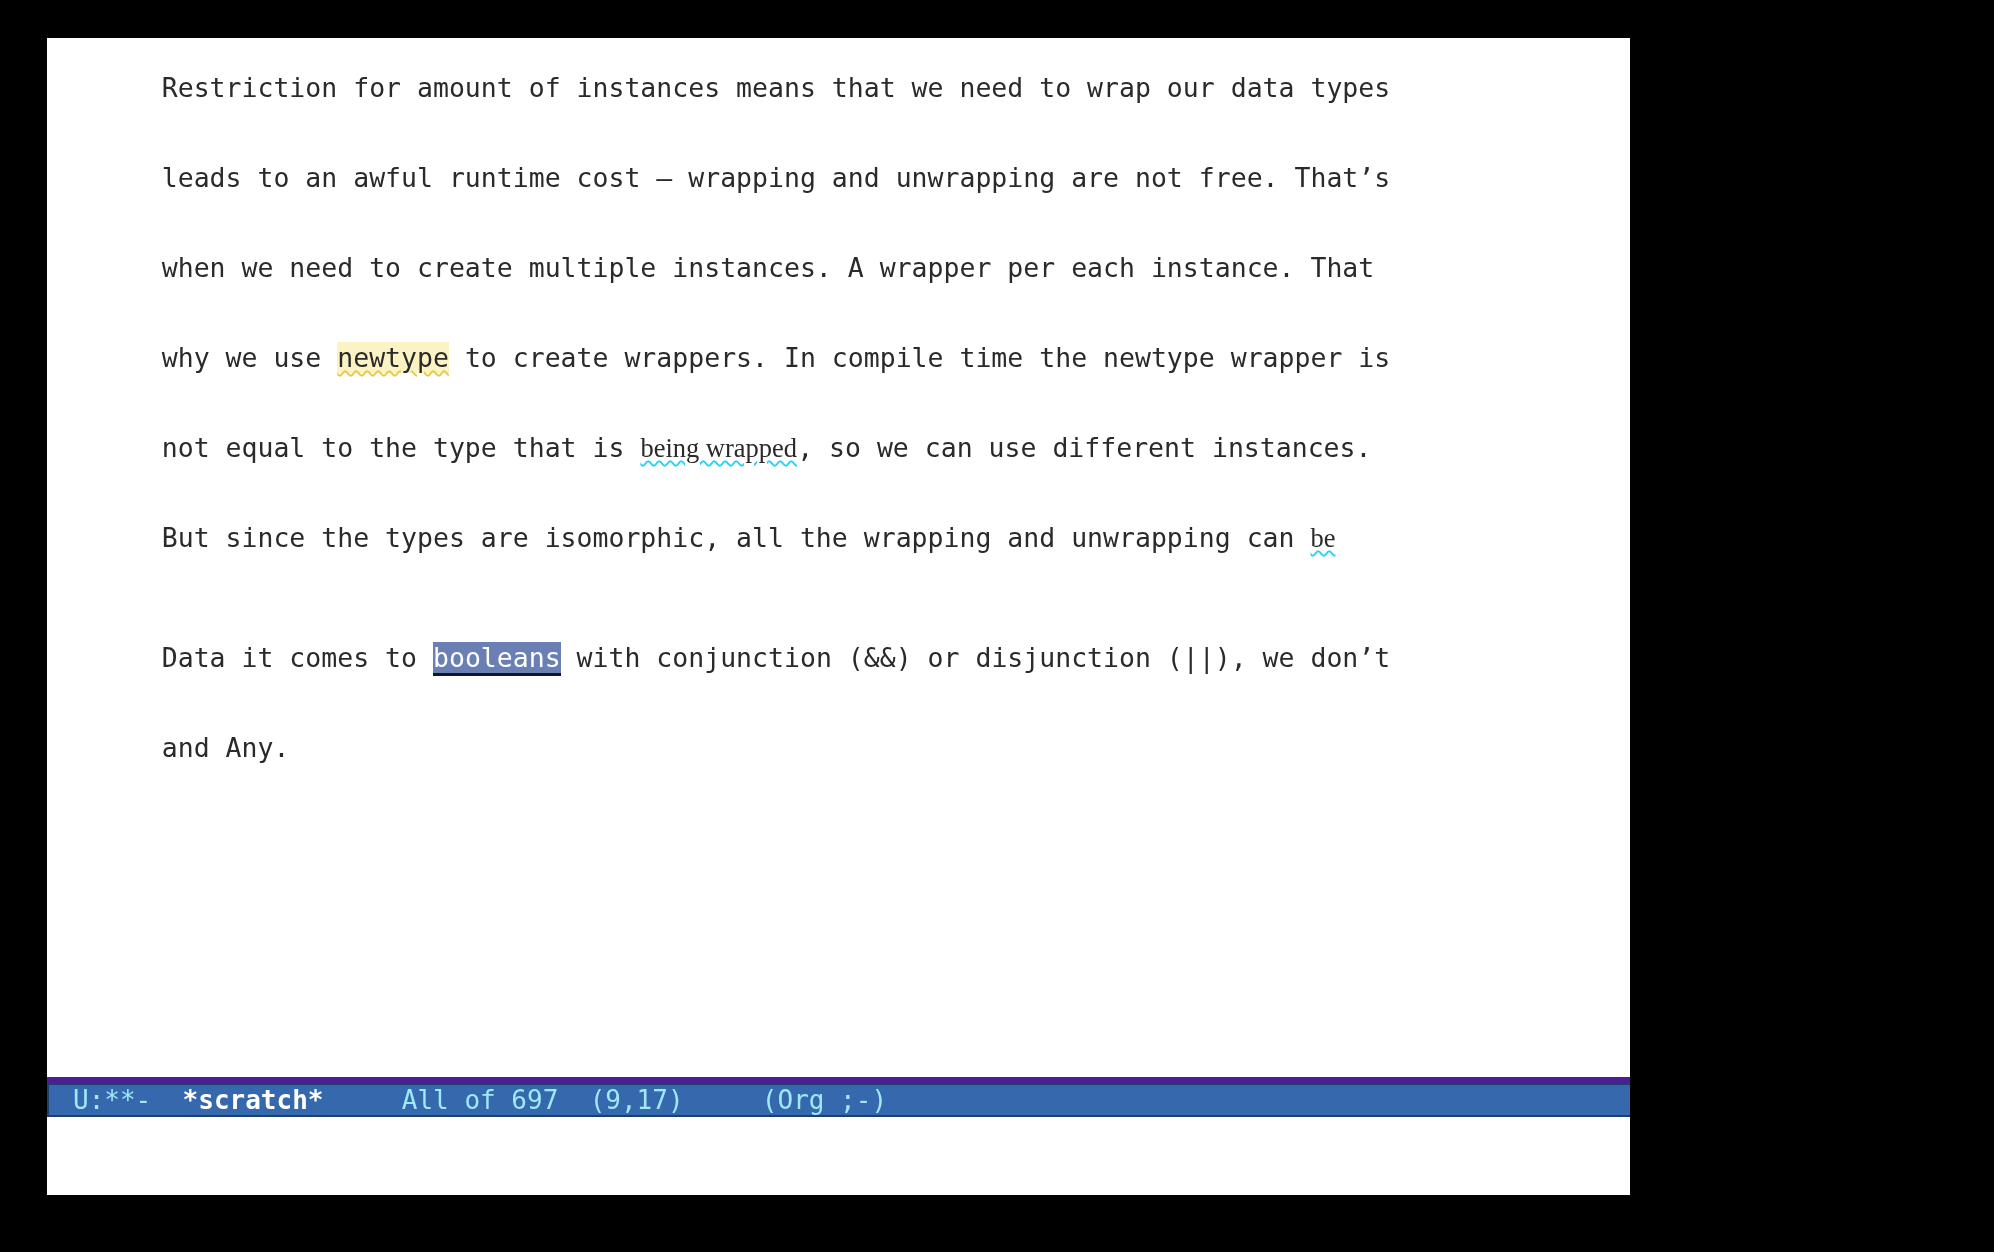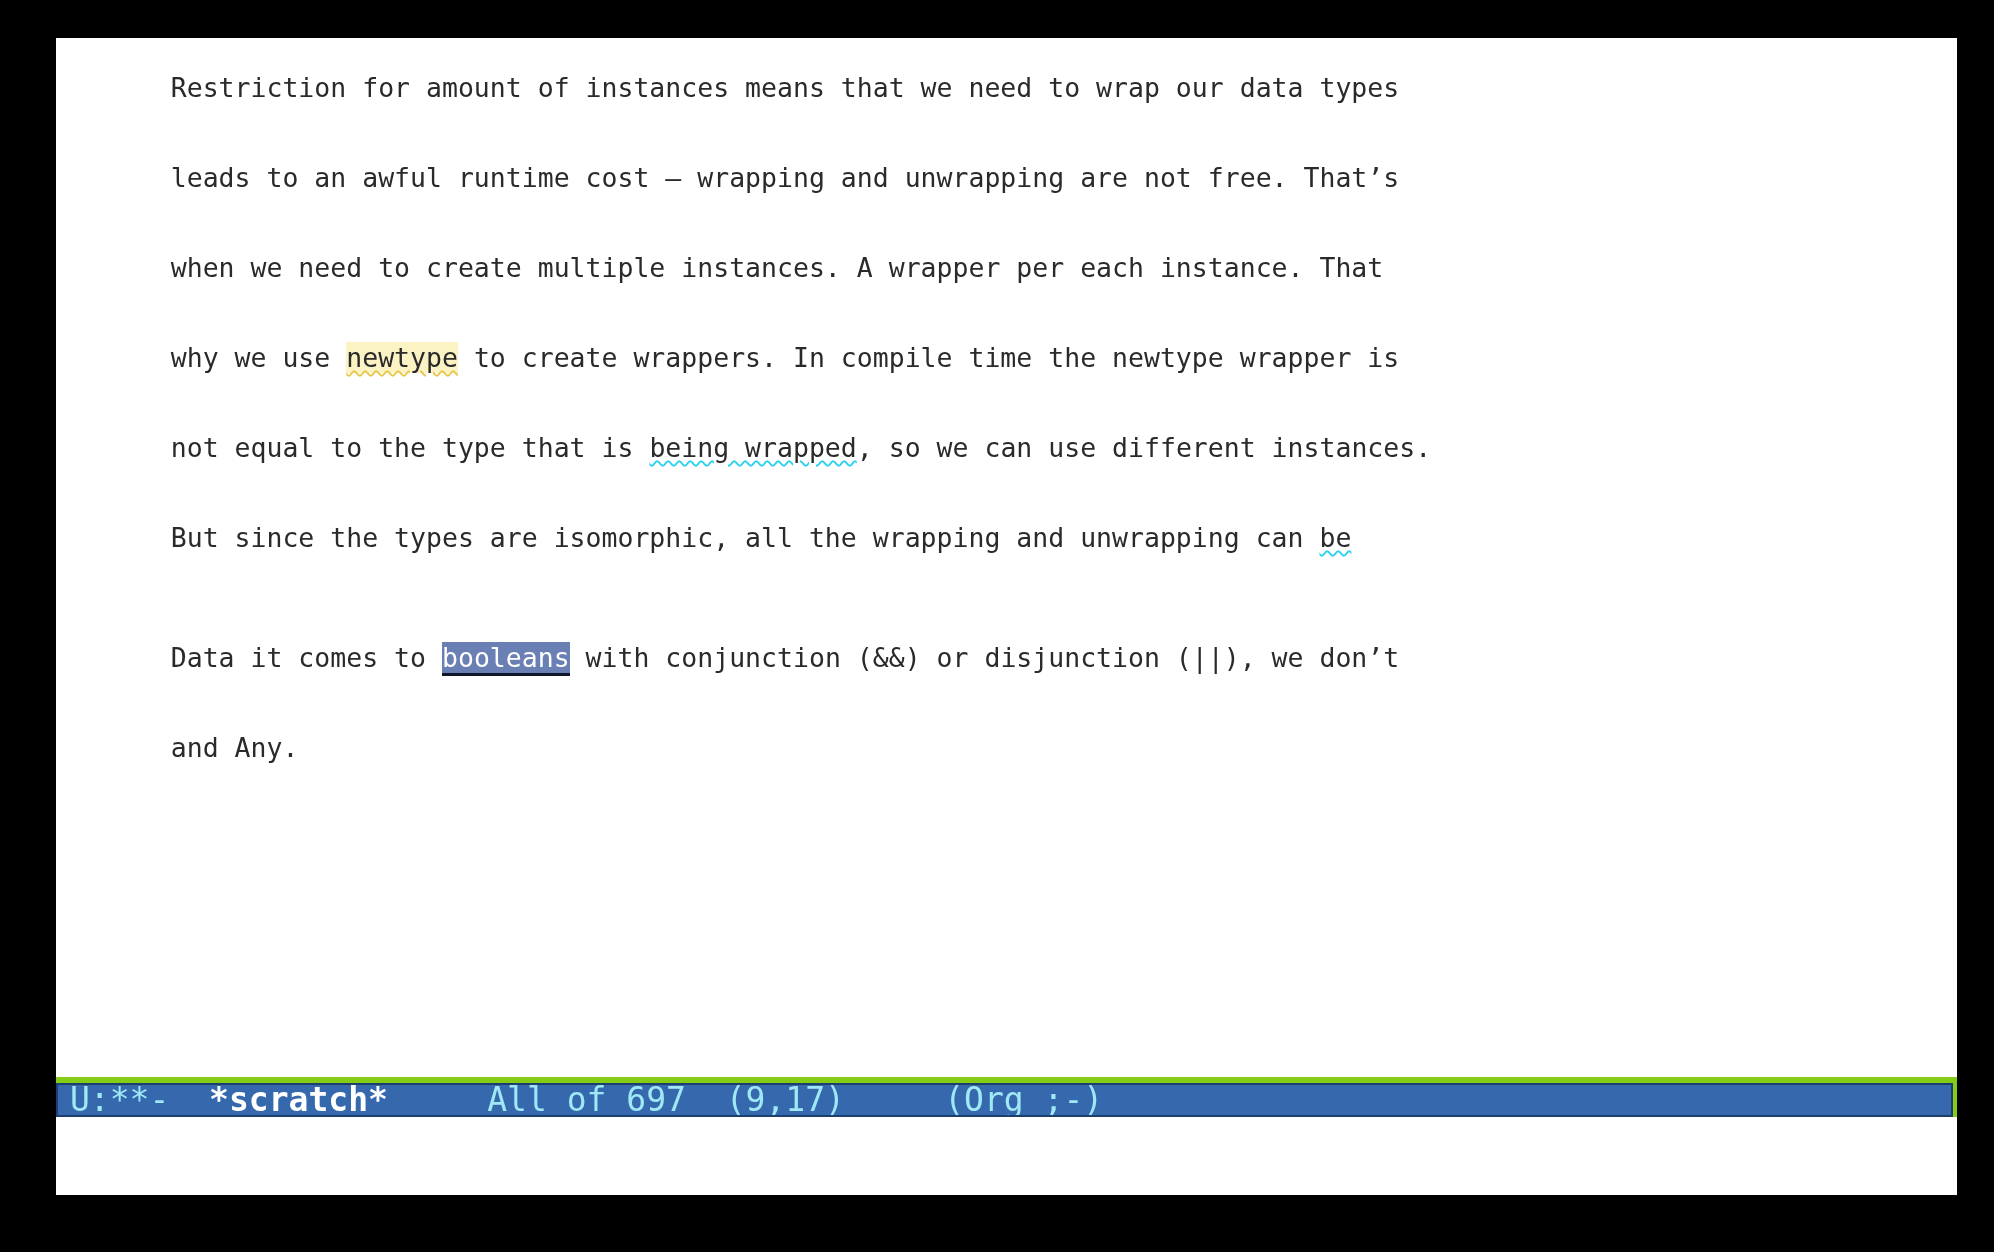--- a/index.html
+++ b/index.html
@@ -11,25 +11,25 @@
     height: 1252px;
     overflow: hidden;
   }
   body {
     font-family: "DejaVu Sans Mono", "Liberation Mono", monospace;
   }
 
   
   #emacs-frame {
     position: absolute;
-    left: 56px;
+    left: 47px;
     top: 38px;
-    width: 1901px;
+    width: 1583px;
     height: 1157px;
-    background: #84cc16;
+    background: #4c1d95;
     overflow: hidden;
   }
 
   
   #buffer-area {
     position: absolute;
     left: 0;
     top: 0;
     right: 0;
     bottom: 118px;
@@ -52,43 +52,44 @@
   .misspelled-hl {
     background: #fbf3c4;
     text-decoration: underline wavy #e8c84a;
     text-decoration-thickness: 2px;
     text-underline-offset: 3px;
   }
   .spell-wavy {
     text-decoration: underline wavy #2ad2f0;
     text-decoration-thickness: 2px;
     text-underline-offset: 3px;
+    font-family: Liberation Serif, serif;
   }
   .region-sel {
     background: #6a7fb4;
     color: #ffffff;
     border-bottom: 3px solid #0f172a;
   }
 
   
   #mode-line {
     position: absolute;
     left: 0;
     bottom: 78px;
     width: 1897px;
     height: 34px;
     background: #3568ad;
     border: 2px solid #1d3f6e;
     box-sizing: border-box;
     color: #9fe8f5;
     font-family: "DejaVu Sans Mono", "Liberation Mono", monospace;
-    font-size: 33px;
+    font-size: 26px;
     line-height: 30px;
     white-space: pre;
-    padding-left: 12px;
+    padding-left: 24px;
     overflow: hidden;
   }
   #mode-line .ml-buffer {
     color: #ffffff;
     font-weight: bold;
   }
 
   
   #minibuffer {
     position: absolute;

